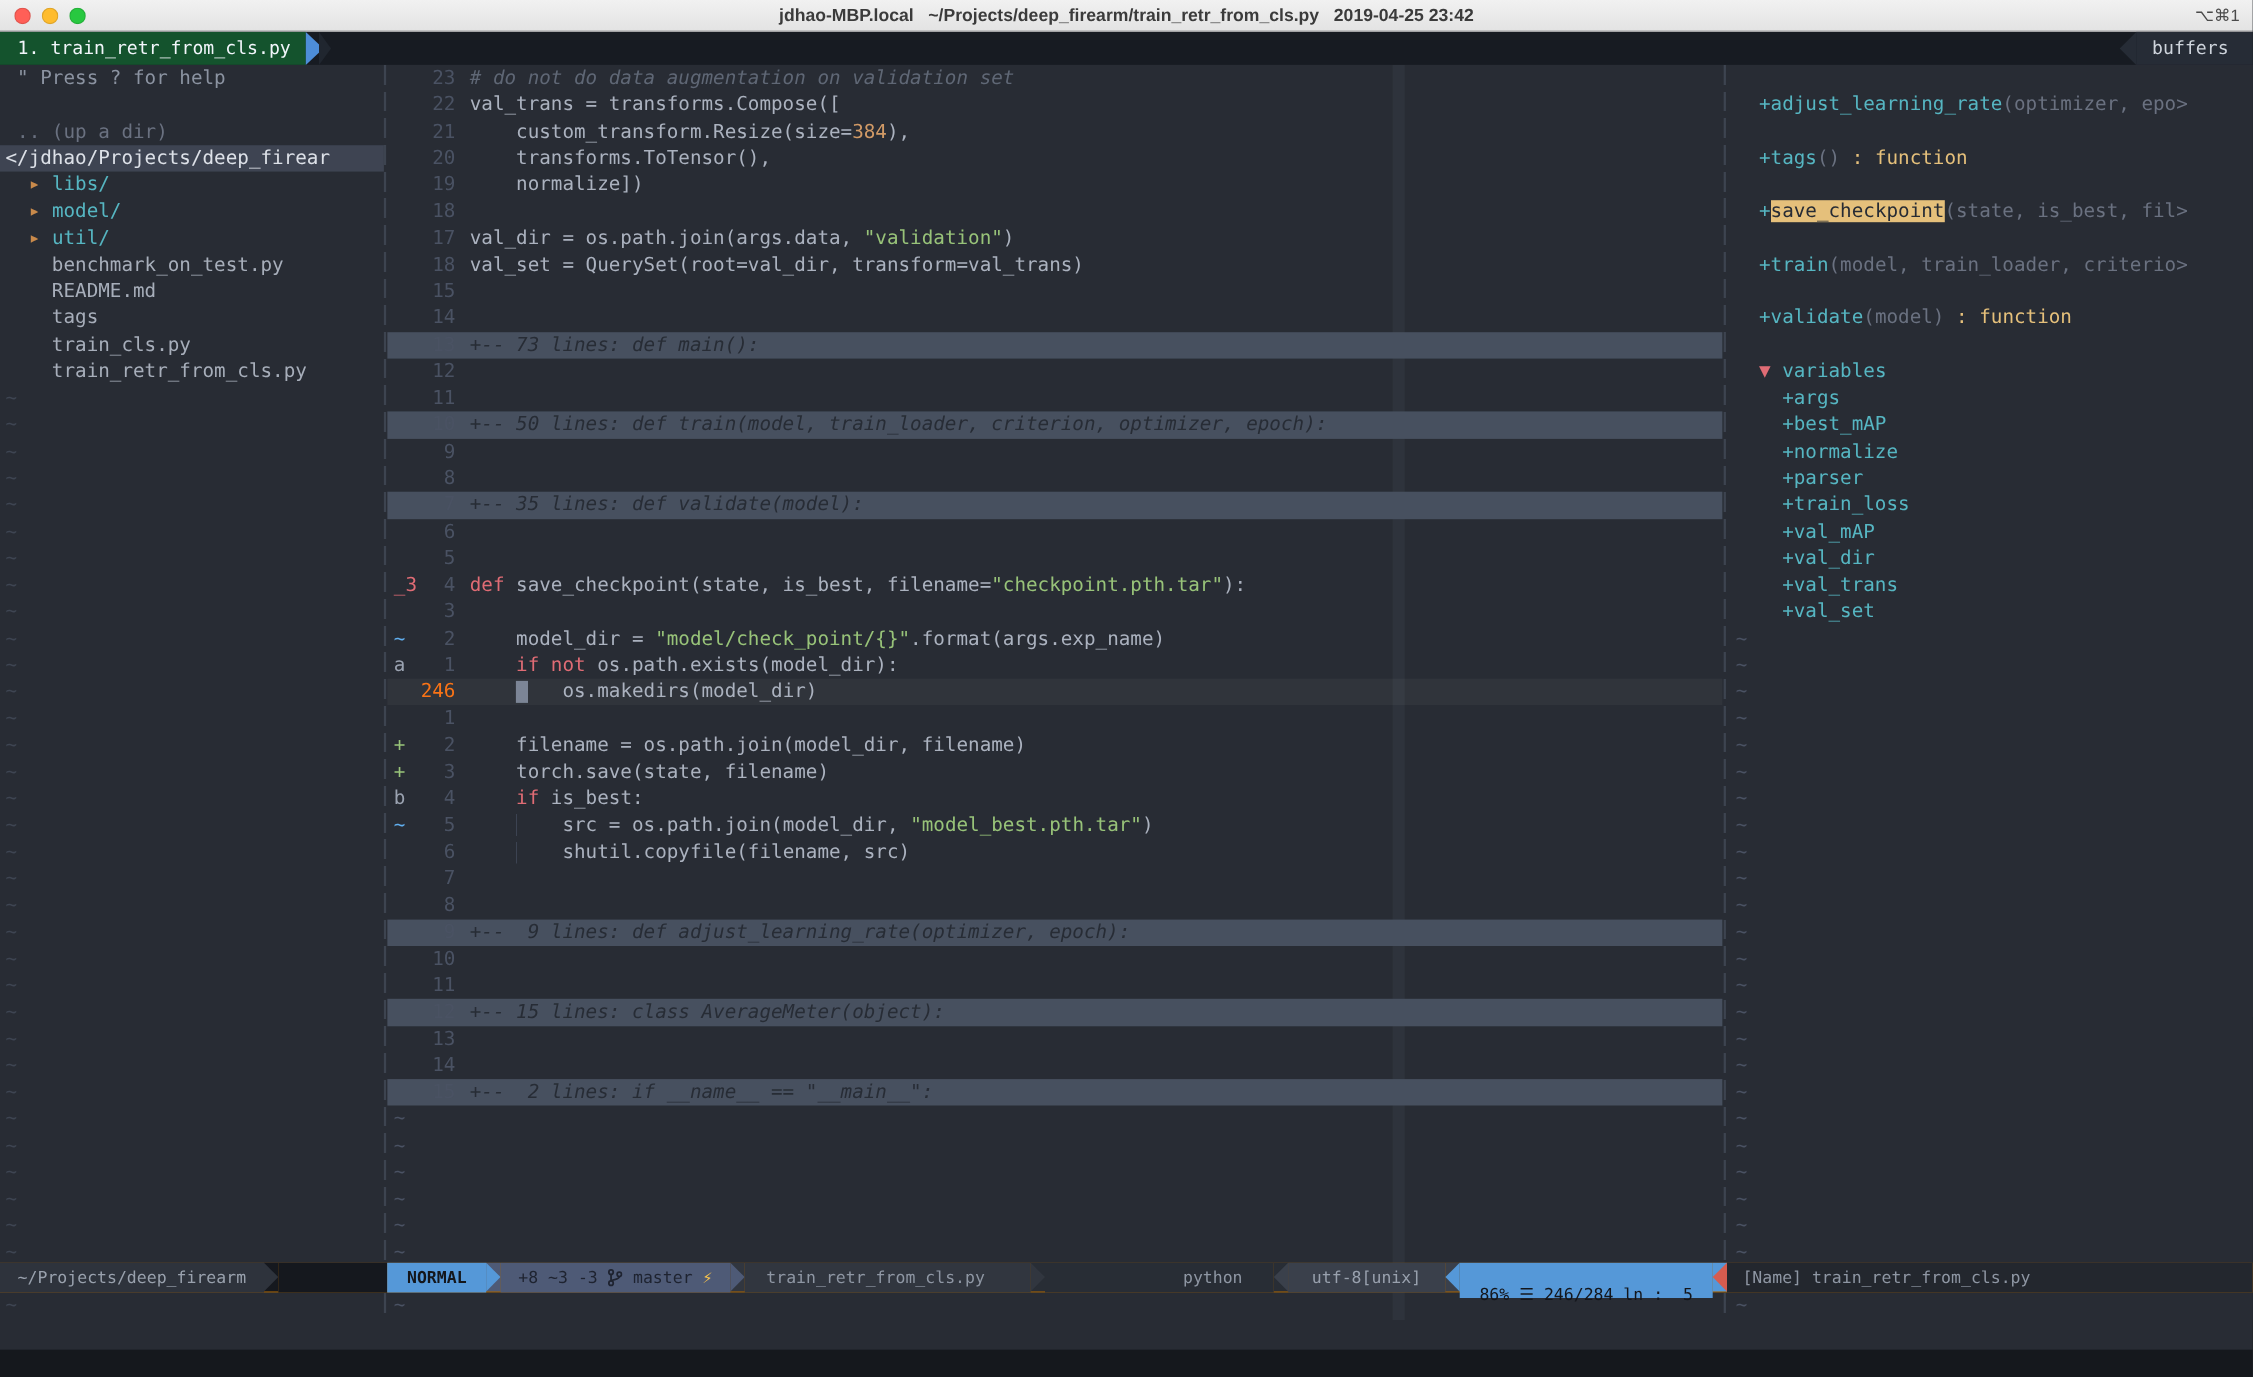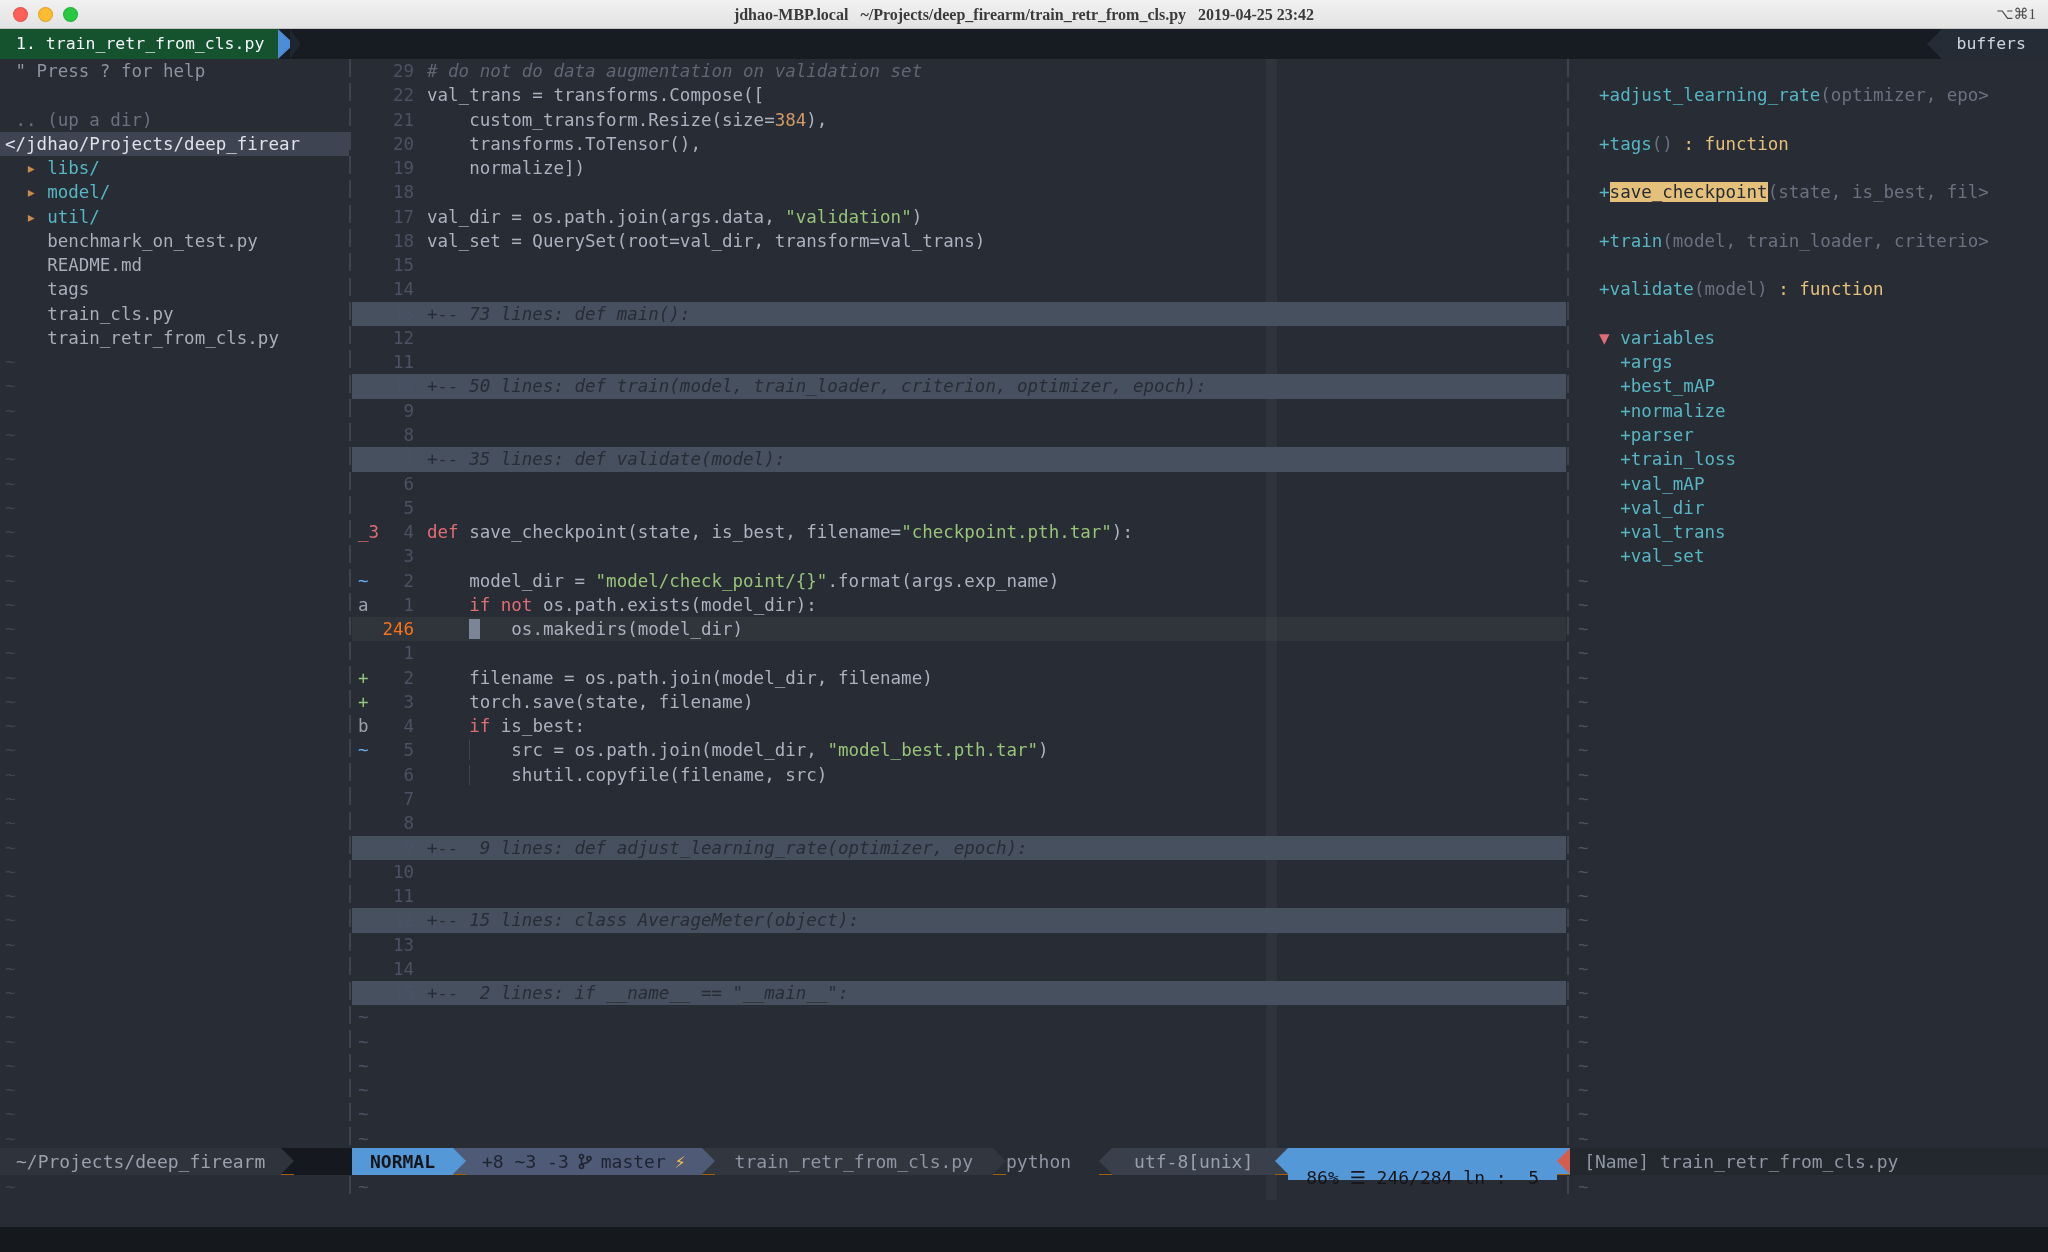--- a/index.html
+++ b/index.html
@@ -8,21 +8,21 @@
     --cyan:#56b6c2; --blue:#61afef;
     --rh:24.28px;
   }
   *{margin:0;padding:0;box-sizing:border-box}
   body{background:#111;font-family:"DejaVu Sans Mono",monospace}
   .screen{position:relative;width:2048px;height:1252px;background:var(--bg);overflow:hidden}
 
   
   .titlebar{position:absolute;top:0;left:0;width:100%;height:29px;
     background:linear-gradient(#f1f1f1,#e3e3e3);border-bottom:1px solid #c3c3c3;
-    font-family:Liberation Serif, serif}
+    font-family:Liberation Sans, sans-serif}
   .lights{position:absolute;left:13px;top:7px;display:flex;gap:10px}
   .light{width:15px;height:15px;border-radius:50%;border:1px solid rgba(0,0,0,.12)}
   .l-red{background:#ff5f57}.l-yellow{background:#febc2e}.l-green{background:#28c840}
   .tb-title{position:absolute;left:0;right:0;top:0;text-align:center;line-height:29px;
     font-size:16px;font-weight:600;color:#3b3b3b;white-space:pre}
   .tb-right{position:absolute;right:12px;top:0;line-height:29px;font-size:15px;color:#4a4a4a}
 
   
   .tabline{position:absolute;top:29px;left:0;width:100%;height:30px;background:#171b22;
     display:flex;align-items:stretch;font-size:16.5px}
@@ -74,21 +74,21 @@
   .t-root{color:#dde1e8}
   .t-arrow{color:#c98a4b}
   .t-dir{color:var(--cyan)}
   .t-file{color:#a7aeba}
   .t-tag{color:var(--cyan)}
   .t-taghl{background:var(--yellow);color:#262b34}
   .t-kind{color:var(--yellow)}
   .t-red{color:var(--red)}
 
   
-  .statusline{position:absolute;top:1148px;left:0;width:100%;height:27px;display:flex;background:#a16207;font-size:18px}
+  .statusline{position:absolute;top:1148px;left:0;width:100%;height:27px;display:flex;background:#a16207;font-size:15px}
   .pl{width:0;height:0;flex:none;border-top:13.5px solid transparent;border-bottom:13.5px solid transparent}
   .sl-nt{width:352px;flex:none;display:flex}
   .sl-nt-chip{background:#2e333c;color:#99a1ad;padding:0 16px;line-height:27px;white-space:pre}
   .pl-nt{border-left:13px solid #2e333c;background:#15181e}
   .sl-nt-fill{flex:1;background:#15181e}
   .sl-mode{background:#5598d8;color:#14161b;font-weight:700;padding:0 18px;line-height:27px;flex:none}
   .pl-mode{border-left:13px solid #5598d8;background:#4e5a76}
   .sl-branch{background:#4e5a76;color:#1e2330;display:flex;align-items:center;gap:9px;padding:0 16px;line-height:27px;flex:none;white-space:pre}
   .flag{color:#f5c14d}
   .pl-branch{border-left:13px solid #4e5a76;background:#31363f}
@@ -177,21 +177,21 @@
         <div class="trow"><span class="tilde">~</span></div>
         <div class="trow"><span class="tilde">~</span></div>
         <div class="trow"><span class="tilde">~</span></div>
       </div>
     <div class="vsep" id="vsep1"></div>
     <div class="pane" id="codepane">
       <div class="colorcolumn"></div>
       <div id="codepane-rows">
           <div class="crow">
             <span class="sign"> </span>
-            <span class="lnum">29</span>
+            <span class="lnum">23</span>
             <span class="ct"><span class="t-c"># do not do data augmentation on validation set</span></span>
           </div>
           <div class="crow">
             <span class="sign"> </span>
             <span class="lnum">22</span>
             <span class="ct"><span class="t-p">val_trans = transforms.Compose([</span></span>
           </div>
           <div class="crow">
             <span class="sign"> </span>
             <span class="lnum">21</span>

